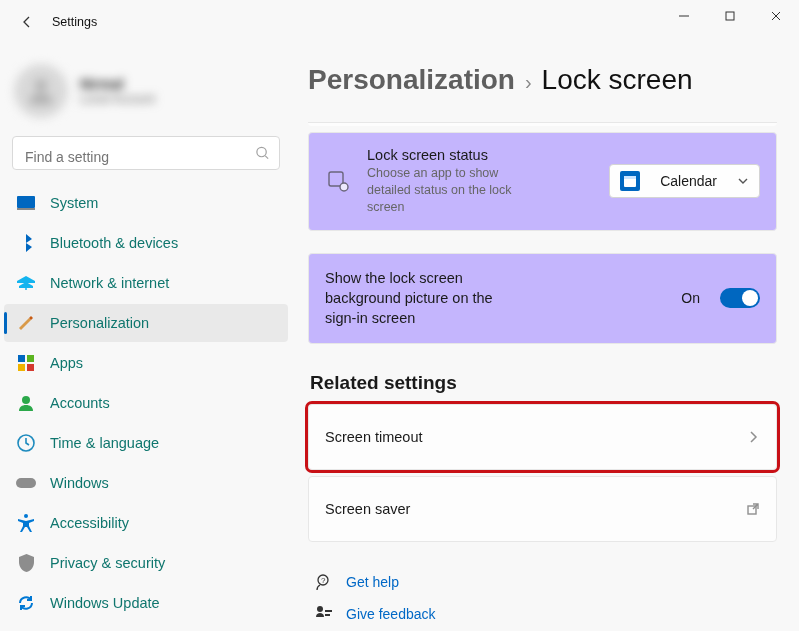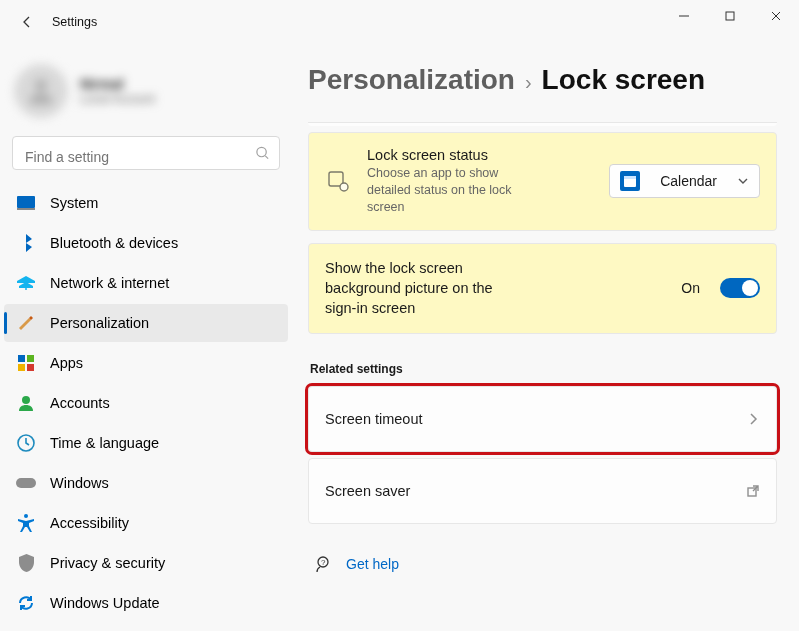--- a/index.html
+++ b/index.html
@@ -18,43 +18,43 @@
   .avatar svg { opacity: .45; }
   .user-text { margin-left: 12px; }
   .user-name { font-weight: 600; font-size: 14px; color: #222; }
   .user-sub { font-size: 12px; color: #666; }
 
   .search-wrap { position: relative; margin: 0 8px 14px 8px; }
   .search-input { width: 100%; height: 34px; border: 1px solid #d9d9d9; border-radius: 4px; padding: 8px 34px 0 12px; font-size: 14px; background: #fff; }
   .search-icon { position: absolute; right: 10px; top: 50%; transform: translateY(-50%); opacity: .55; }
 
   .nav-list { list-style: none; }
-  .nav-item { display: flex; align-items: center; height: 38px; padding: 0 8px 0 12px; border-radius: 4px; cursor: pointer; font-size: 14.5px; color: #000000; margin-bottom: 2px; position: relative; }
+  .nav-item { display: flex; align-items: center; height: 38px; padding: 0 8px 0 12px; border-radius: 4px; cursor: pointer; font-size: 14.5px; color: #0f766e; margin-bottom: 2px; position: relative; }
   .nav-item.active { background: #e9e9e9; }
   .nav-item.active::before { content: ""; position: absolute; left: 0; top: 8px; bottom: 8px; width: 3px; background: #0067c0; border-radius: 2px; }
   .nav-icon { width: 20px; height: 20px; margin-right: 14px; display: flex; align-items: center; justify-content: center; }
 
   .main { flex: 1; padding: 20px 22px 10px 8px; overflow-y: auto; }
   .breadcrumb { display: flex; align-items: baseline; gap: 10px; margin-bottom: 26px; }
   .bc-parent { font-size: 28px; font-weight: 600; color: #5f5f5f; cursor: pointer; }
   .bc-sep { font-size: 20px; color: #888; }
-  .bc-current { font-size: 28px; font-weight: 700; color: #111; }
-
-  .card { background: #fef9c3; border: 1px solid #e7e7e7; border-radius: 4px; padding: 14px 16px; margin-bottom: 12px; display: flex; align-items: center; gap: 16px; }
+  .bc-current { font-size: 28px; font-weight: 400; color: #111; }
+
+  .card { background: #c4b5fd; border: 1px solid #e7e7e7; border-radius: 4px; padding: 14px 16px; margin-bottom: 22px; display: flex; align-items: center; gap: 16px; }
   .card-icon { width: 26px; height: 26px; display:flex; align-items:center; justify-content:center; opacity:.7; flex-shrink: 0; }
   .card-text { flex: 1; }
   .card-title { font-size: 14.5px; color: #1a1a1a; }
   .card-sub { font-size: 12.5px; color: #666; margin-top: 2px; line-height: 1.35; max-width: 170px; }
   .select-btn { height: 34px; border: 1px solid #d4d4d4; border-radius: 4px; background: #fefefe; display: flex; align-items: center; padding: 0 10px; gap: 20px; cursor: pointer; font-size: 14px; }
   .select-ic { width: 20px; height: 20px; background: #0067c0; display:flex; align-items:center; justify-content:center; border-radius:2px; }
   .toggle-text { font-size: 14px; margin-right: 4px; }
   .toggle { width: 40px; height: 20px; border-radius: 999px; background: #0067c0; position: relative; cursor: pointer; }
   .toggle::after { content:""; position:absolute; right:2px; top:2px; width:16px; height:16px; background:#fff; border-radius:50%; }
 
-  .section-head { font-size: 12px; font-weight: 600; margin: 28px 0 10px 2px; }
+  .section-head { font-size: 19px; font-weight: 600; margin: 28px 0 10px 2px; }
   .link-card { background: #fdfdfd; border: 1px solid #e7e7e7; border-radius: 4px; padding: 0 16px; height: 66px; margin-bottom: 6px; display:flex; align-items:center; cursor:pointer; }
   .link-card.highlight { outline: 3px solid #c81016; outline-offset: 0; }
   .link-title { flex:1; font-size: 14.5px; }
   .chev { opacity: .65; }
 
   .help-links { margin-top: 24px; }
   .help-link { display:flex; align-items:center; gap:12px; height: 32px; font-size: 14px; color: #0068c6; cursor:pointer; padding-left: 6px; }
   .help-ic { width:20px; height:20px; display:flex; align-items:center; justify-content:center; color:#333; }
 </style>
 </head>
@@ -275,15 +275,26 @@
       <div class="help-link">
         <span class="help-ic">
             <svg width="18" height="18" viewBox="0 0 18 18" fill="none" stroke="#333" stroke-width="1.3">
               <circle cx="8" cy="7" r="5"></circle>
               <path d="M5 12c-2 1-3 3-3 5"></path>
               <text x="6" y="10" font-size="8" fill="#333" stroke="none">?</text>
             </svg>
           </span>
         <span>Get help</span>
       </div>
+      <div class="help-link">
+        <span class="help-ic">
+            <svg width="18" height="18" viewBox="0 0 18 18" fill="#333">
+              <circle cx="5" cy="4" r="3"></circle>
+              <path d="M1 12c0-3 2-4 4-4s4 1 4 4z"></path>
+              <rect x="10" y="5" width="7" height="2"></rect>
+              <rect x="10" y="9" width="5" height="2"></rect>
+            </svg>
+          </span>
+        <span>Give feedback</span>
+      </div>
     </div>
   </main>
 </div>
 
 </body></html>

